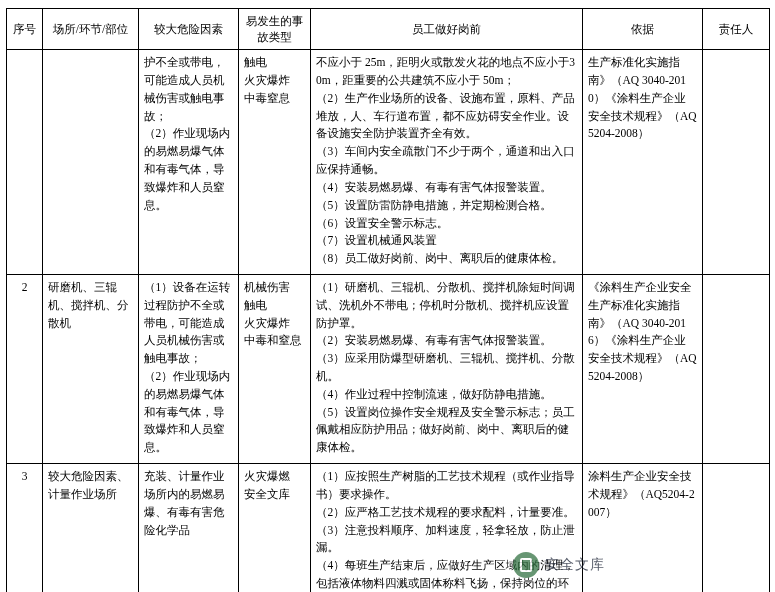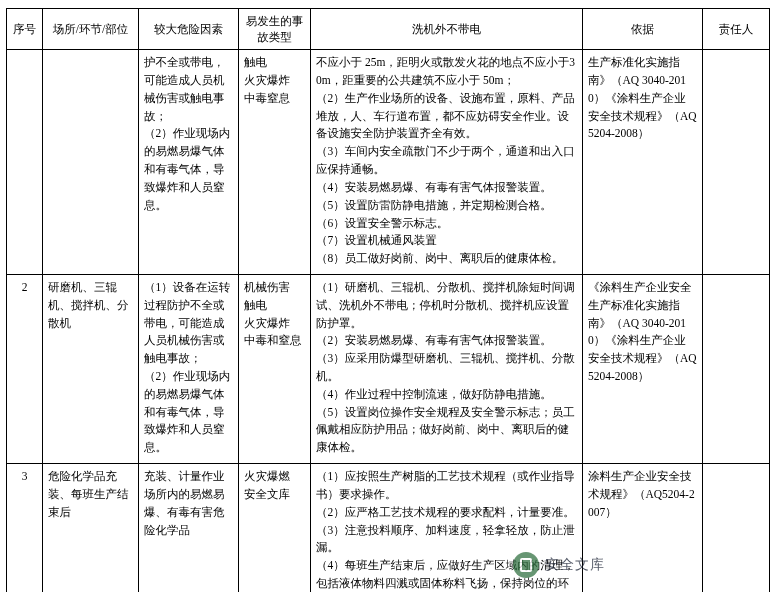--- a/index.html
+++ b/index.html
@@ -122,21 +122,21 @@
       <col class="c-measure">
       <col class="c-basis">
       <col class="c-person">
     </colgroup>
     <thead>
       <tr>
         <th>序号</th>
         <th>场所/环节/部位</th>
         <th>较大危险因素</th>
         <th>易发生的事故类型</th>
-        <th>洗机外不带电</th>
+        <th>员工做好岗前</th>
         <th>依据</th>
         <th>责任人</th>
       </tr>
     </thead>
     <tbody>
       <tr>
         <td class="col-no"></td>
         <td class="col-place">
             <div class="txt"></div>
           </td>
@@ -182,30 +182,30 @@
 中毒和窒息</div>
           </td>
         <td class="col-measure">
             <div class="txt">（1）研磨机、三辊机、分散机、搅拌机除短时间调试、洗机外不带电；停机时分散机、搅拌机应设置防护罩。
 （2）安装易燃易爆、有毒有害气体报警装置。
 （3）应采用防爆型研磨机、三辊机、搅拌机、分散机。
 （4）作业过程中控制流速，做好防静电措施。
 （5）设置岗位操作安全规程及安全警示标志；员工佩戴相应防护用品；做好岗前、岗中、离职后的健康体检。</div>
           </td>
         <td class="col-basis">
-            <div class="txt">《涂料生产企业安全生产标准化实施指南》（AQ 3040-2010）《涂料生产企业安全技术规程》（AQ5204-2008）</div>
+            <div class="txt">《涂料生产企业安全生产标准化实施指南》（AQ 3040-2016）《涂料生产企业安全技术规程》（AQ5204-2008）</div>
           </td>
         <td class="col-person">
             <div class="txt"></div>
           </td>
       </tr>
       <tr>
         <td class="col-no">3</td>
         <td class="col-place">
-            <div class="txt">危险化学品充装、每班生产结束后</div>
+            <div class="txt">较大危险因素、计量作业场所</div>
           </td>
         <td class="col-factor">
             <div class="txt">充装、计量作业场所内的易燃易爆、有毒有害危险化学品</div>
           </td>
         <td class="col-acc">
             <div class="txt">火灾爆燃
 安全文库</div>
           </td>
         <td class="col-measure">
             <div class="txt">（1）应按照生产树脂的工艺技术规程（或作业指导书）要求操作。

